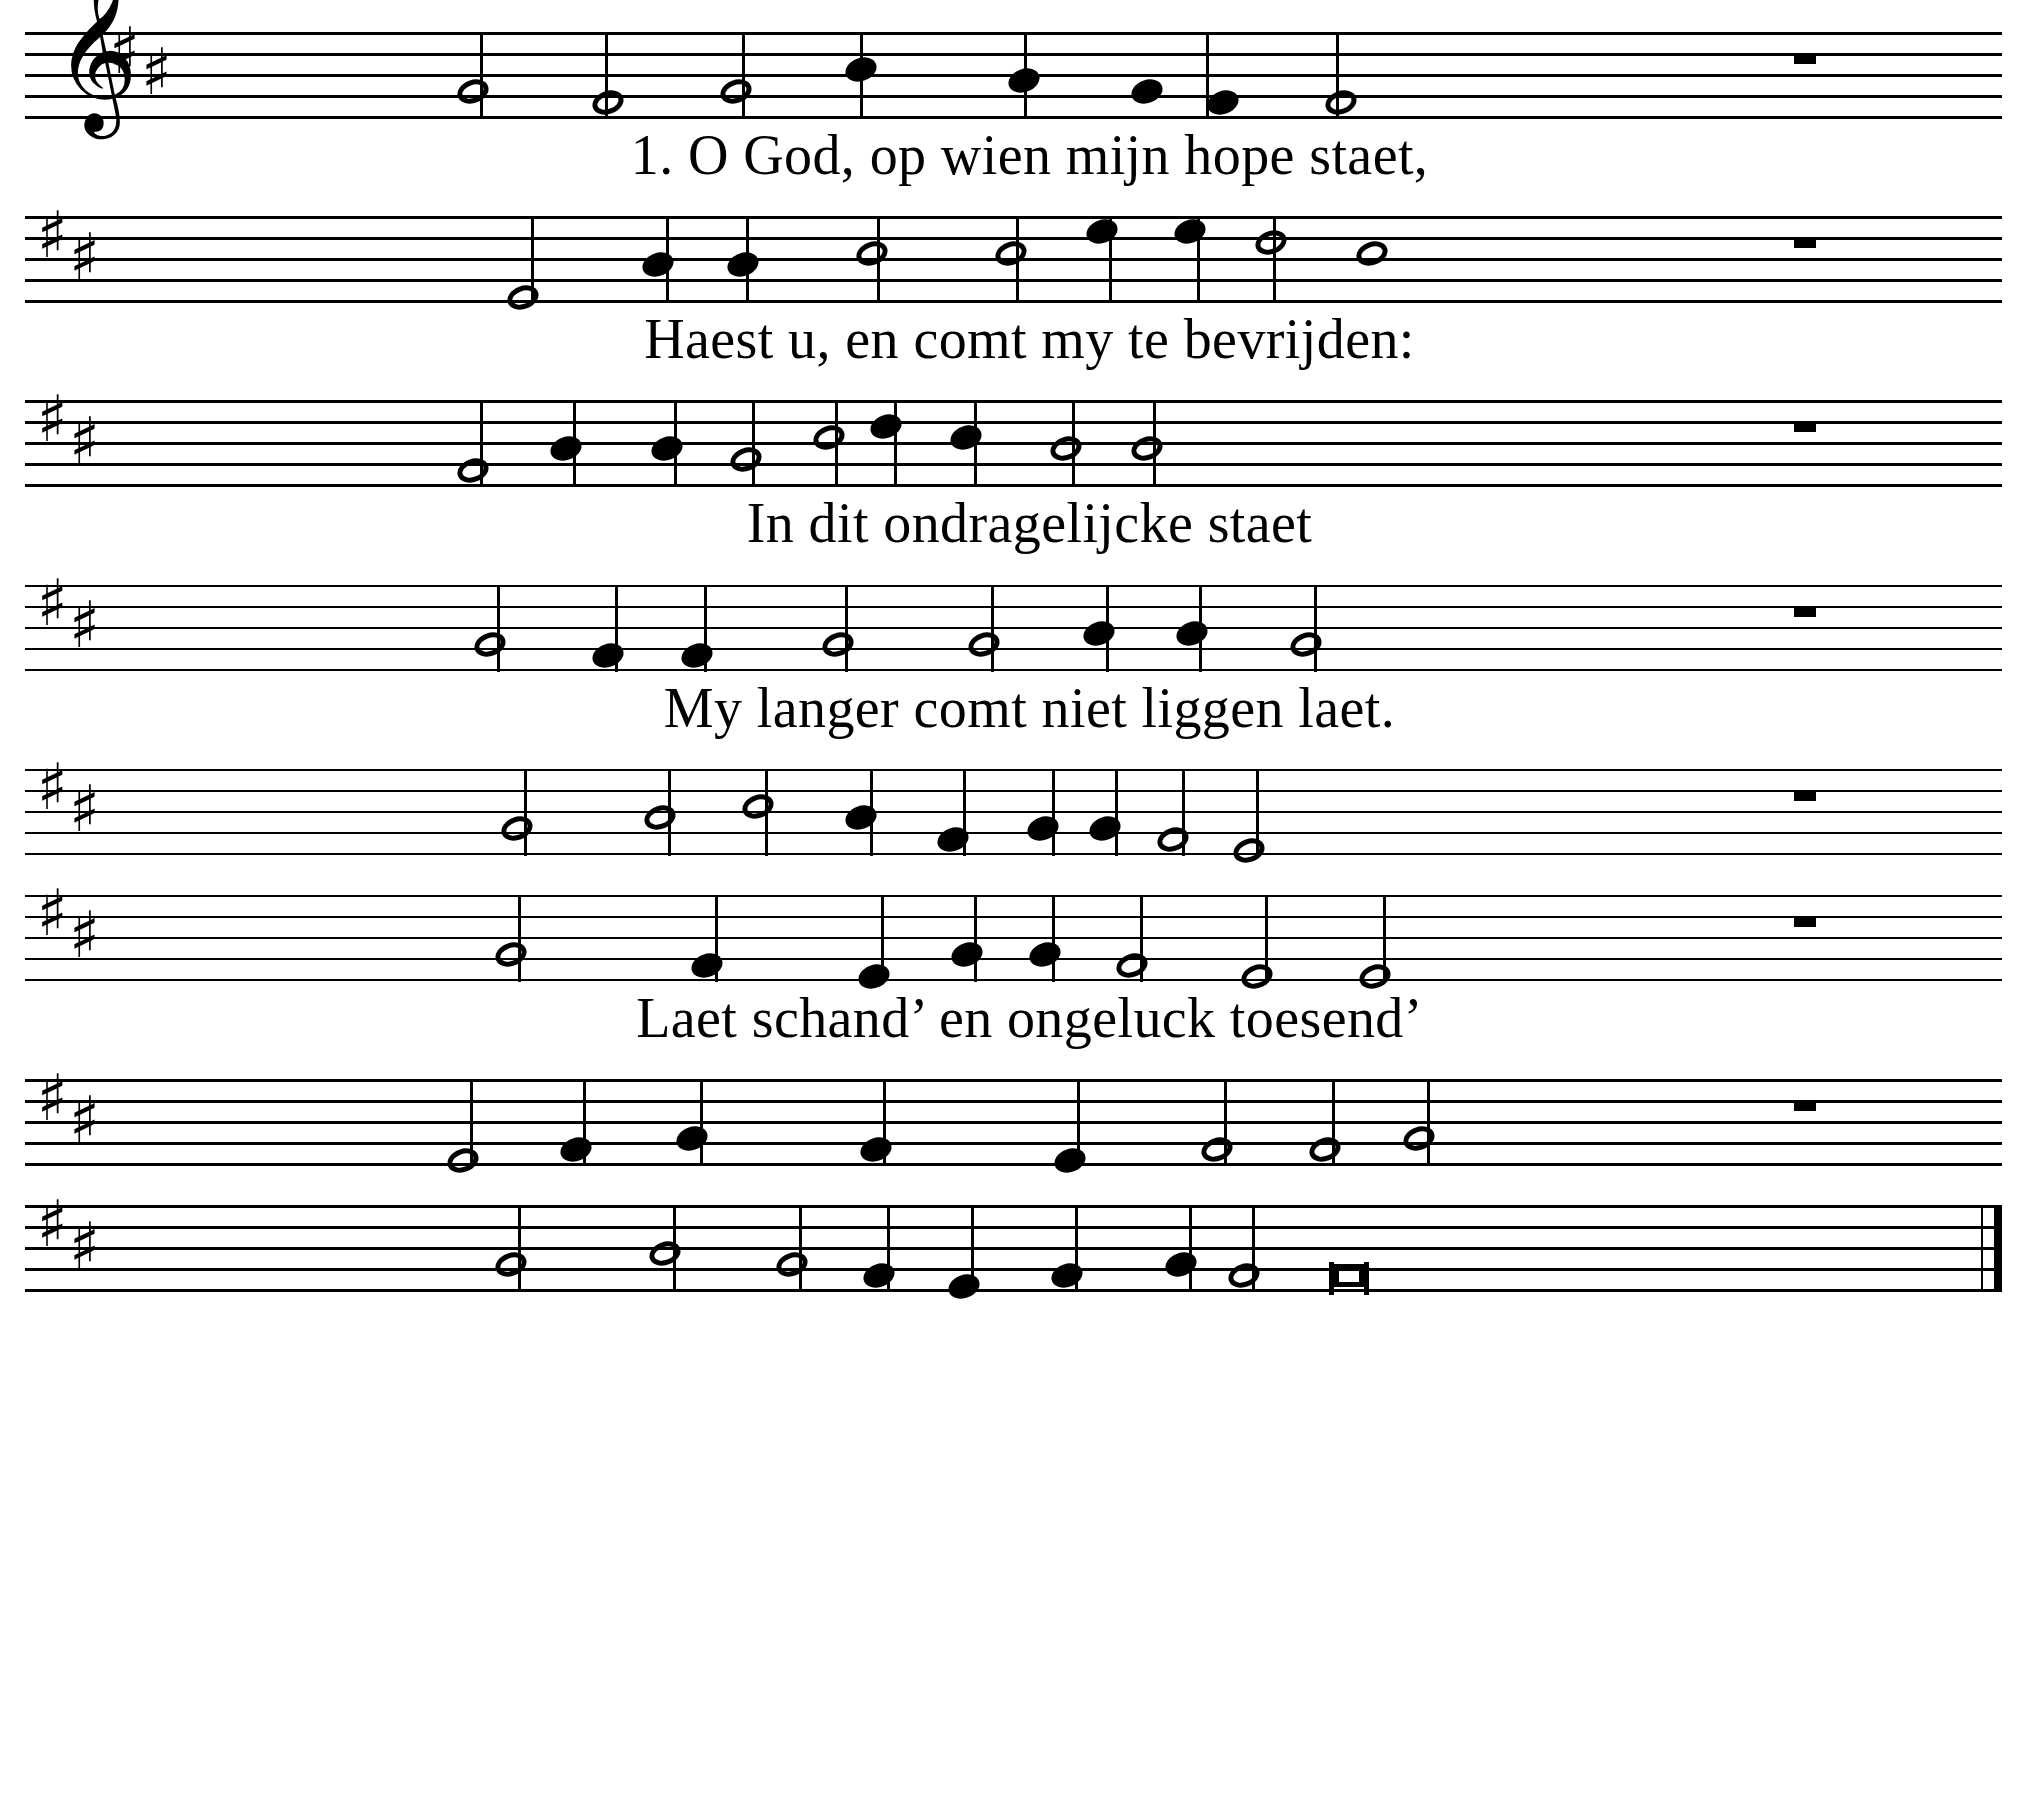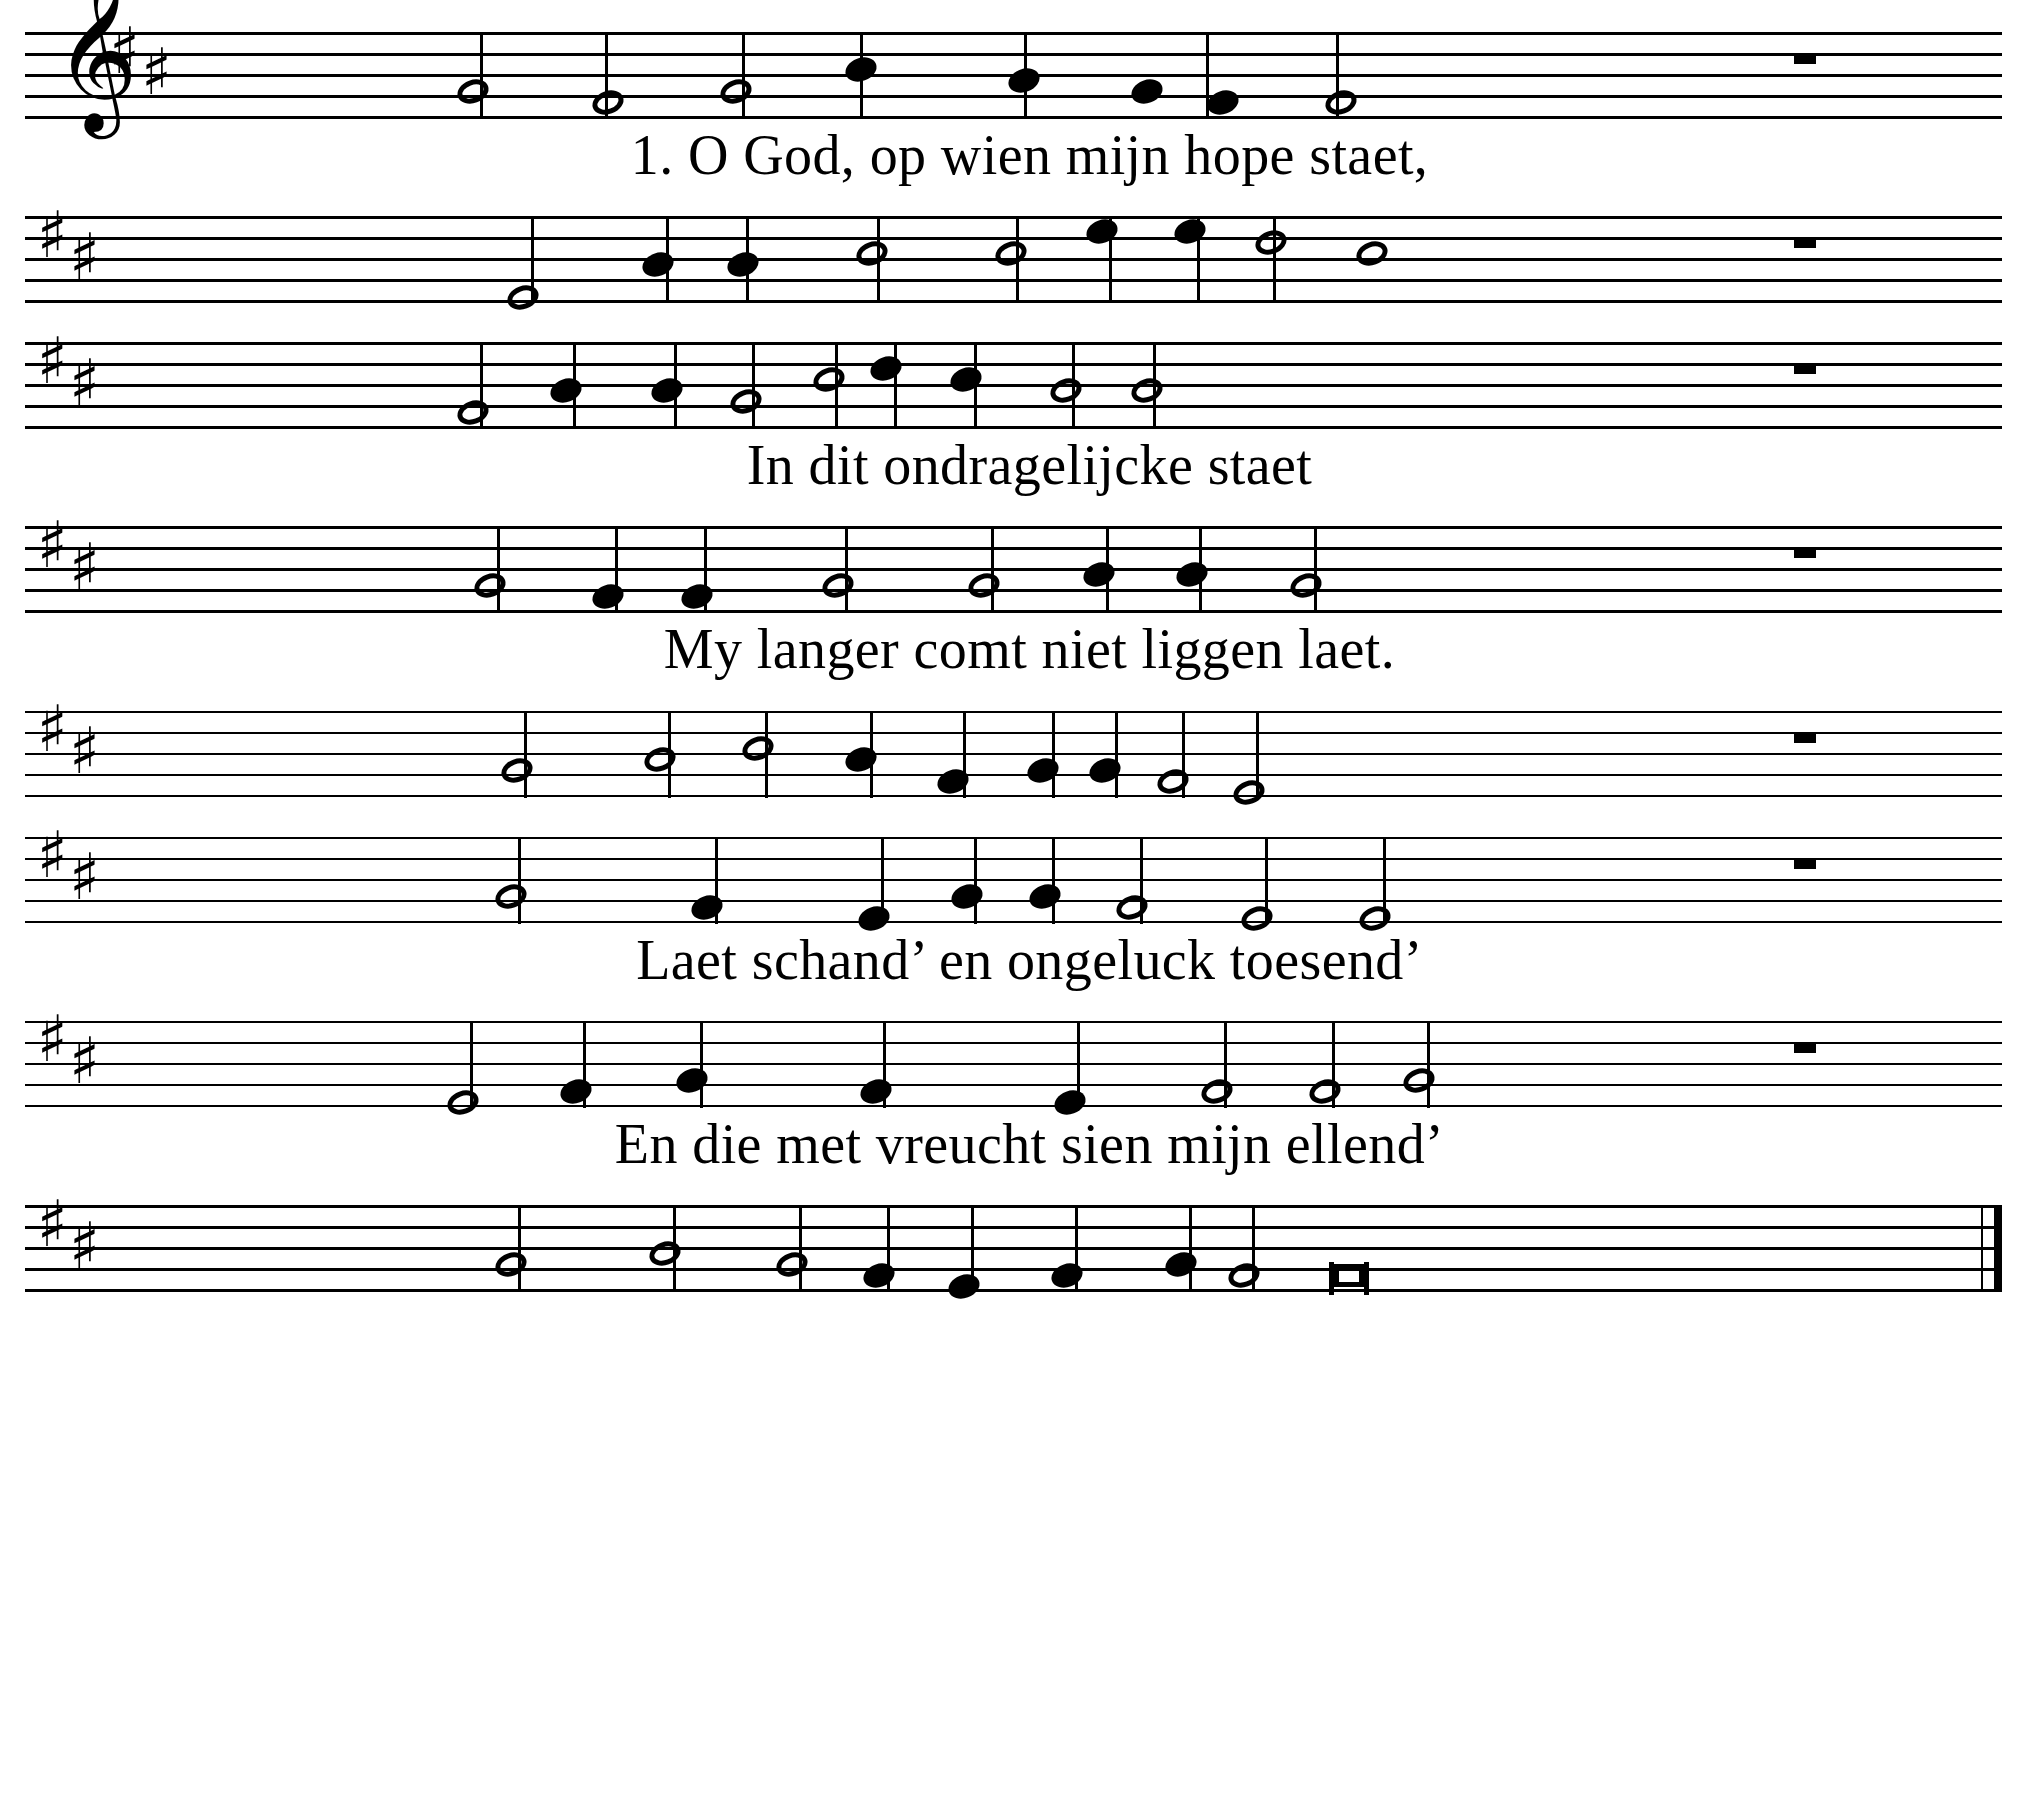--- a/index.html
+++ b/index.html
@@ -211,20 +211,21 @@
         <div class="note open" style="left:831px; top:26px;"></div>
         <div class="note open" style="left:970px; top:26px;"></div>
         <div class="note filled" style="left:1061px; top:4.2px;"></div>
         <div class="note filled" style="left:1149px; top:4.2px;"></div>
         <div class="note open" style="left:1230px; top:15px;"></div>
         <div class="note open" style="left:1331px; top:26px;"></div>
 
         <div class="rest" style="left:1769px; top:21px;"></div>
       </div>
     </div>
+    <div class="lyric">Haest u, en comt my te bevrijden:</div>
   </div>
 
   <div class="system">
     <div class="staff-wrap">
       <div class="staff">
         <div class="line l0"></div>
         <div class="line l1"></div>
         <div class="line l2"></div>
         <div class="line l3"></div>
         <div class="line l4"></div>
@@ -393,21 +394,20 @@
         <div class="note filled" style="left:651px; top:48px;"></div>
         <div class="note filled" style="left:835px; top:59px;"></div>
         <div class="note filled" style="left:1029px; top:70px;"></div>
         <div class="note open" style="left:1176px; top:59px;"></div>
         <div class="note open" style="left:1284px; top:59px;"></div>
         <div class="note open" style="left:1378px; top:48px;"></div>
 
         <div class="rest" style="left:1769px; top:21px;"></div>
       </div>
     </div>
-    <div class="lyric">En die met vreucht sien mijn ellend’</div>
   </div>
 
   <div class="system">
     <div class="staff-wrap">
       <div class="staff">
         <div class="line l0"></div>
         <div class="line l1"></div>
         <div class="line l2"></div>
         <div class="line l3"></div>
         <div class="line l4"></div>

